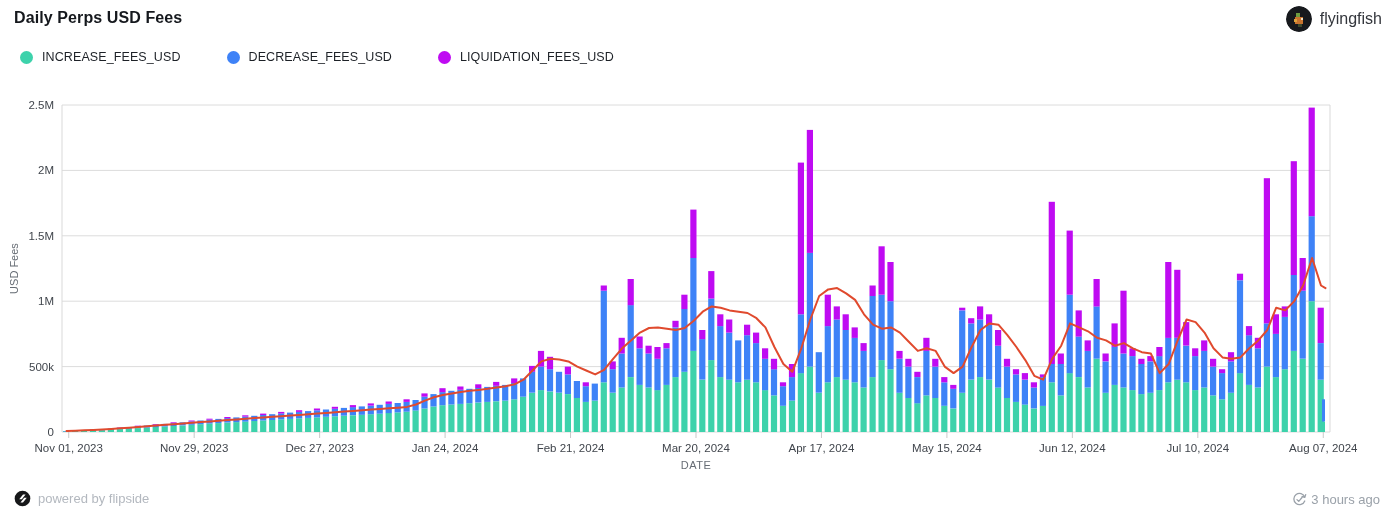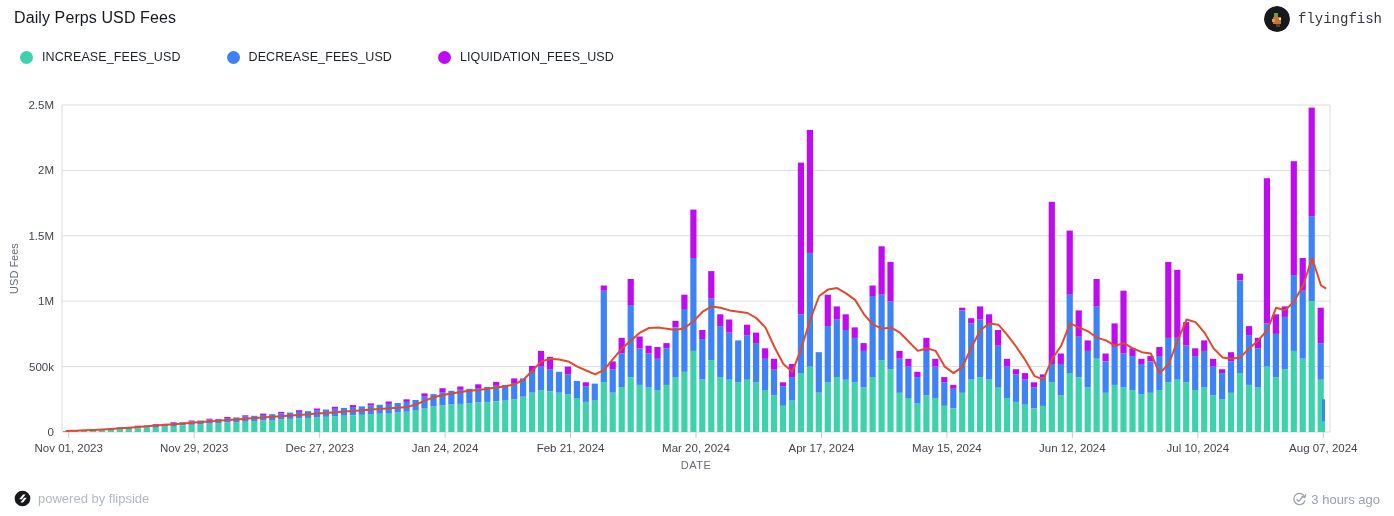--- a/index.html
+++ b/index.html
@@ -1,21 +1,21 @@
 <!DOCTYPE html>
 <html><head>
 <meta charset="utf-8">
 <style>
   html,body{margin:0;padding:0;background:#fff;}
   .app{position:relative;width:1394px;height:516px;background:#ffffff;overflow:hidden;
        font-family:"Liberation Sans",sans-serif;}
-  .page-title{position:absolute;left:14px;top:9px;font-size:16px;font-weight:400;color:#15181d;letter-spacing:.1px;}
+  .page-title{position:absolute;left:14px;top:9px;font-size:16px;font-weight:700;color:#15181d;letter-spacing:.1px;}
   .user{position:absolute;right:12px;top:6px;display:flex;align-items:center;gap:8px;cursor:pointer;}
   .avatar{width:26px;height:26px;border-radius:50%;overflow:hidden;display:block;}
-  .user-name{font-size:14px;color:#33363c;font-family:Liberation Mono, monospace;}
+  .user-name{font-size:16px;color:#33363c;}
   .legend{position:absolute;left:20px;top:50px;display:flex;align-items:center;gap:46px;}
   .legend-item{display:flex;align-items:center;gap:9px;cursor:pointer;}
   .legend-dot{width:13px;height:13px;border-radius:50%;flex:0 0 auto;}
   .legend-label{font-size:12.5px;color:#1d2127;letter-spacing:.1px;}
   .chart-wrap{position:absolute;left:0;top:80px;width:1394px;height:400px;}
   svg text{font-family:"Liberation Sans",sans-serif;}
   .footer{position:absolute;left:0;right:0;bottom:0;height:36px;}
   .powered{position:absolute;left:14px;bottom:9px;display:flex;align-items:center;gap:7px;cursor:pointer;}
   .powered-text{font-size:13px;color:#b3b8bf;}
   .updated{position:absolute;right:14px;bottom:9px;display:flex;align-items:center;gap:4px;}

